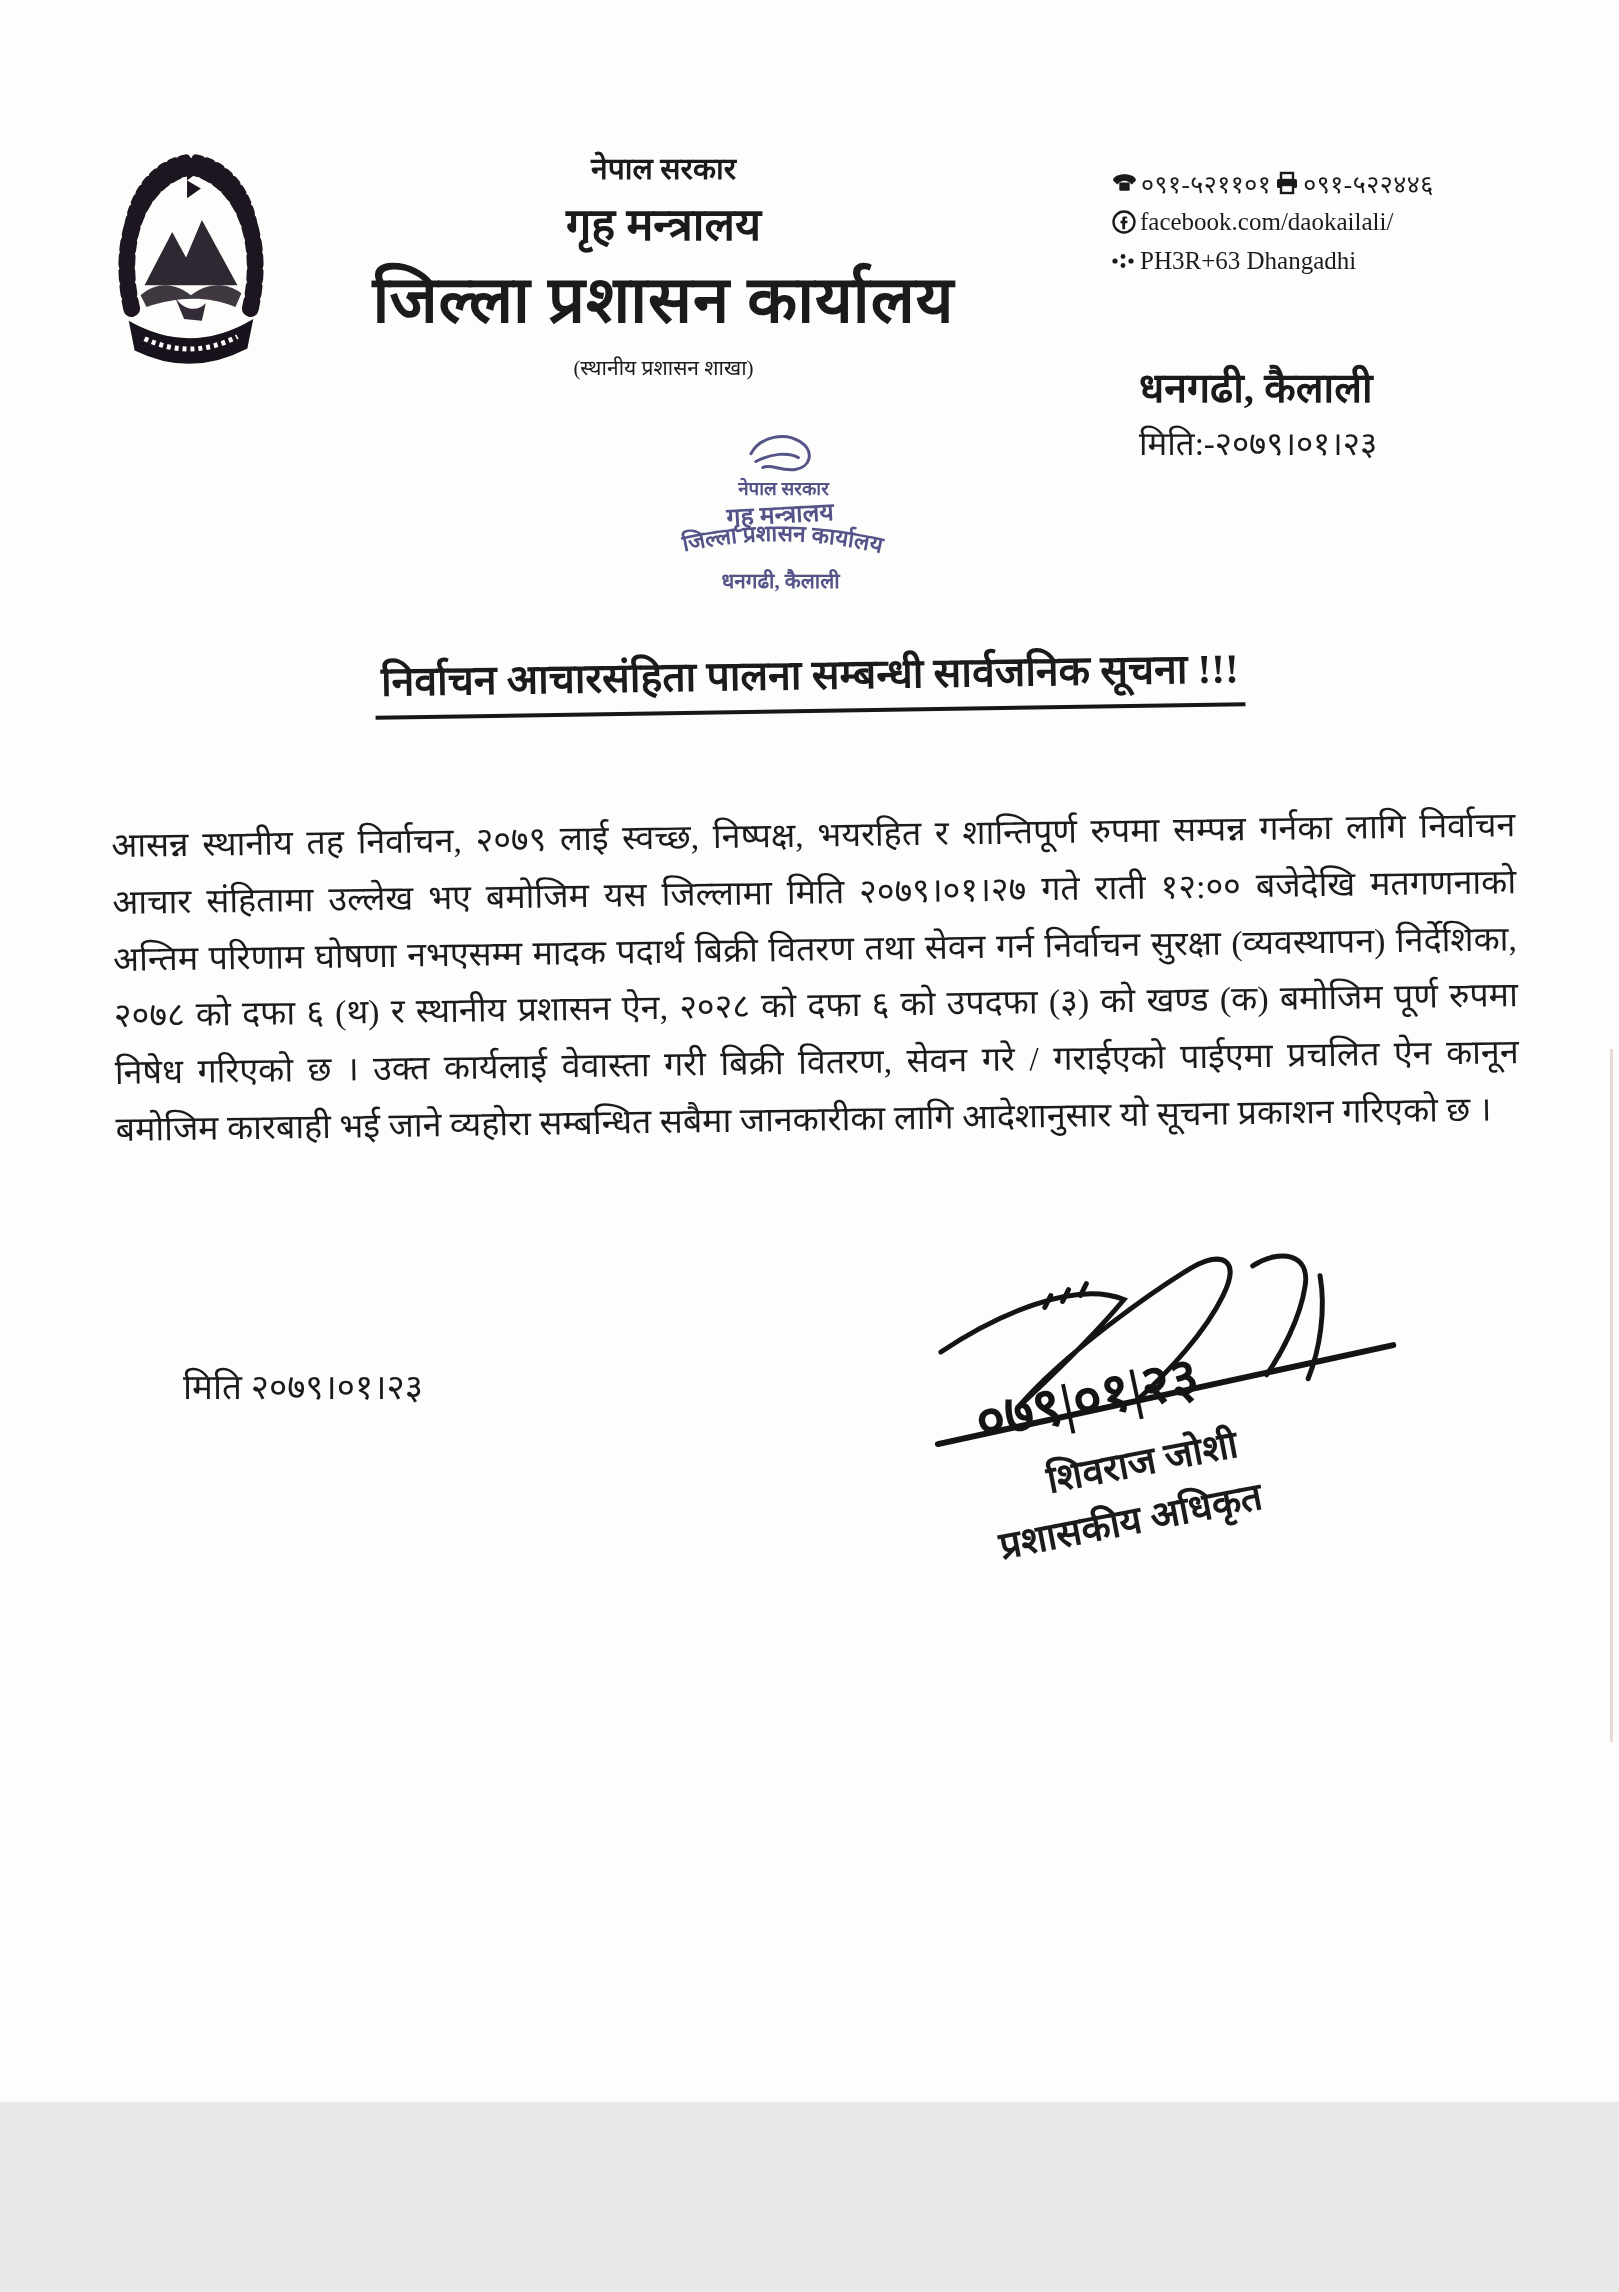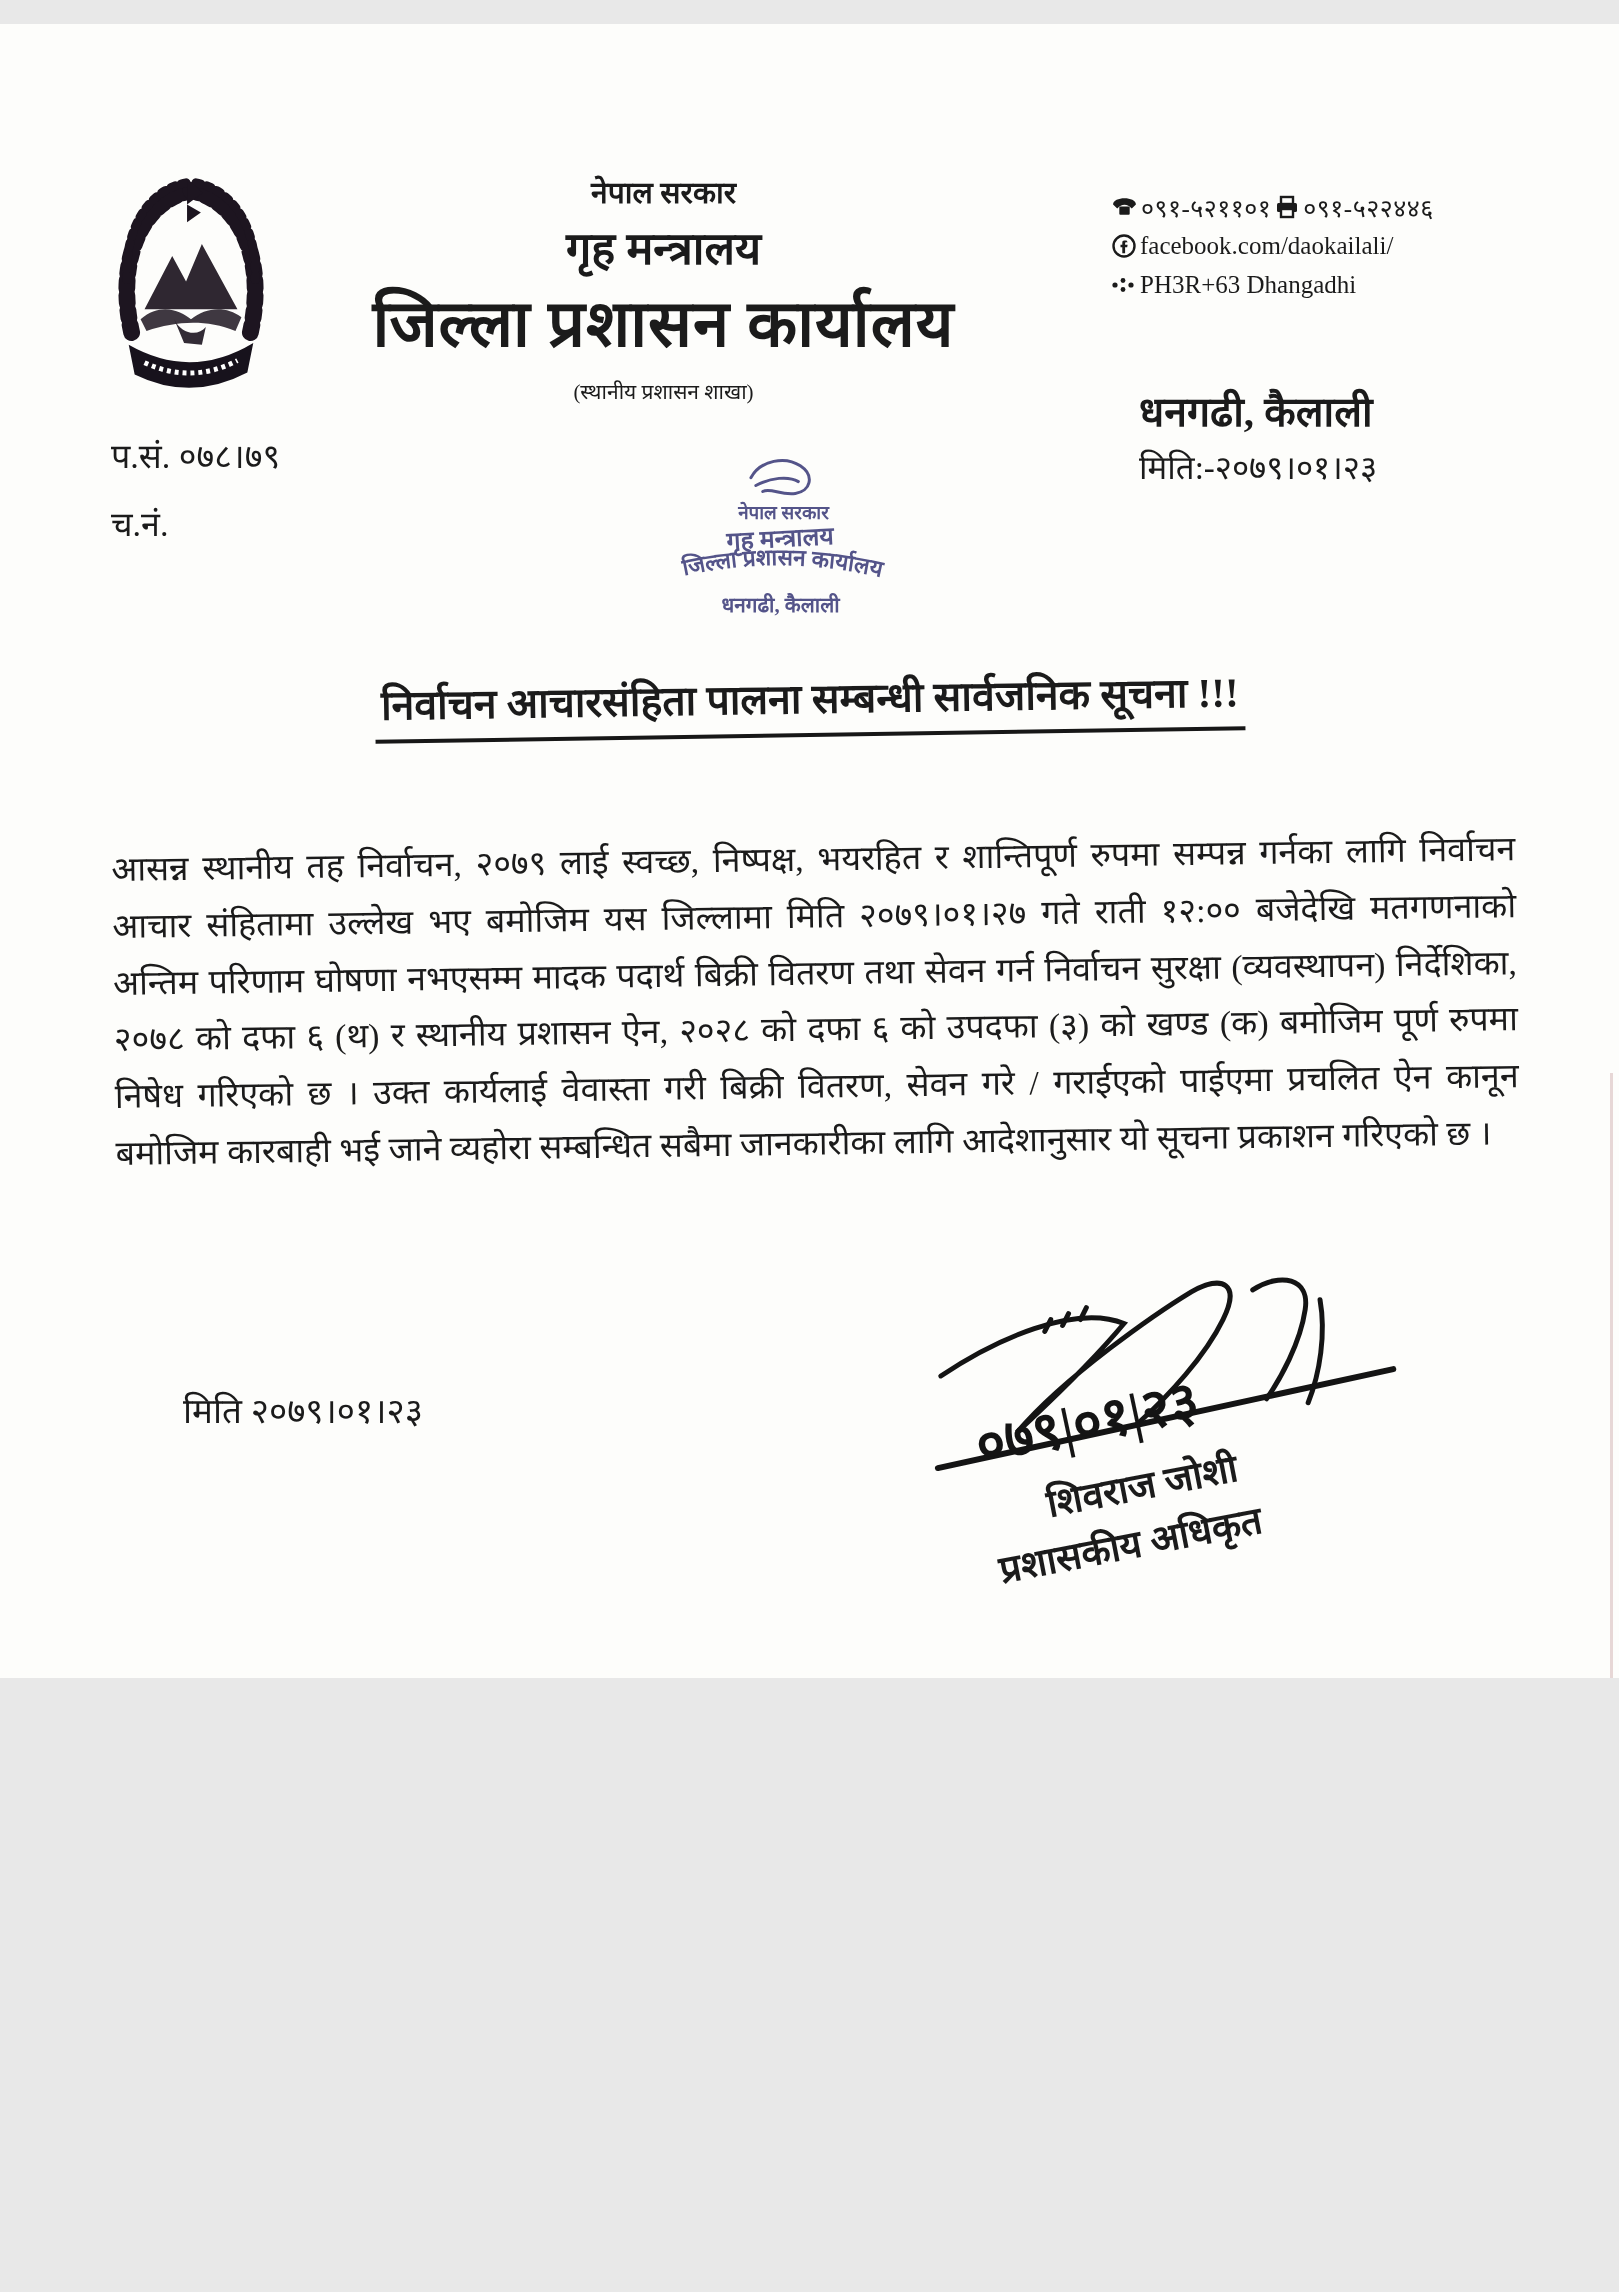--- a/index.html
+++ b/index.html
@@ -1,20 +1,20 @@
 <!DOCTYPE html>
 <html><head>
 <meta charset="utf-8">
 <style>
   * { margin:0; padding:0; box-sizing:border-box; }
   html,body { background:#e8e8e8; }
   .page {
-    position:relative; width:1620px; height:1654px;
+    position:relative; width:1620px; height:2102px;
     background:#fdfdfb; overflow:hidden;
-    font-family:"Liberation Serif", serif; color:#1b1b1b;margin-top:24px;
+    font-family:"Liberation Serif", serif; color:#1b1b1b;
   }
   
   .emblem { position:absolute; left:87px; top:137px; width:208px; height:257px; }
   .head-center { position:absolute; left:297px; top:147px; width:733px; text-align:center; }
   .gov-name  { font-size:30px; font-weight:700; }
   .ministry  { font-size:45px; font-weight:700; margin-top:4px; }
   .office    { font-size:65px; font-weight:700; margin-top:0px; letter-spacing:1px; white-space:nowrap; }
   .branch    { font-size:21px; margin-top:12px; }
   .ref-block { position:absolute; left:111px; top:408px; font-size:34px; }
   .ref-line  { margin-bottom:22px; }
@@ -81,24 +81,20 @@
     </svg>
   </div>
 
   <div class="head-center">
     <div class="gov-name">नेपाल सरकार</div>
     <div class="ministry">गृह मन्त्रालय</div>
     <div class="office">जिल्ला प्रशासन कार्यालय</div>
     <div class="branch">(स्थानीय प्रशासन शाखा)</div>
   </div>
 
-  <div class="ref-block">
-    <div class="ref-line">प.सं. ०७८।७९</div>
-    <div>च.नं.</div>
-  </div>
 
   <div class="contact">
     <div class="c-row phone-row">
       <svg width="27" height="27" viewBox="0 0 26 26">
         <path d="M2,11 C2,3 24,3 24,11 L20,15 C16,10 10,10 6,15 Z" fill="#1b1b1b"></path>
         <rect x="8" y="13" width="10" height="8" rx="1" fill="#1b1b1b"></rect>
       </svg>
       <span>०९१-५२११०१</span>
       <svg width="26" height="26" viewBox="0 0 26 26">
         <rect x="7" y="3" width="12" height="7" fill="none" stroke="#1b1b1b" stroke-width="2.4"></rect>

